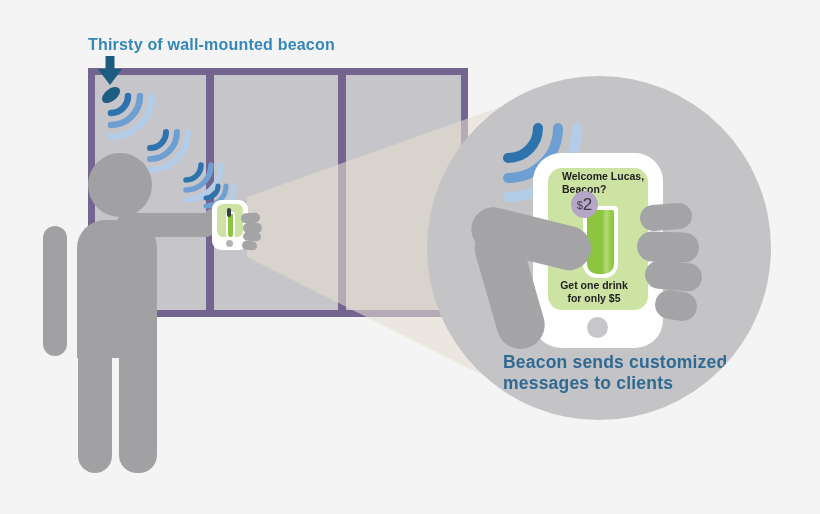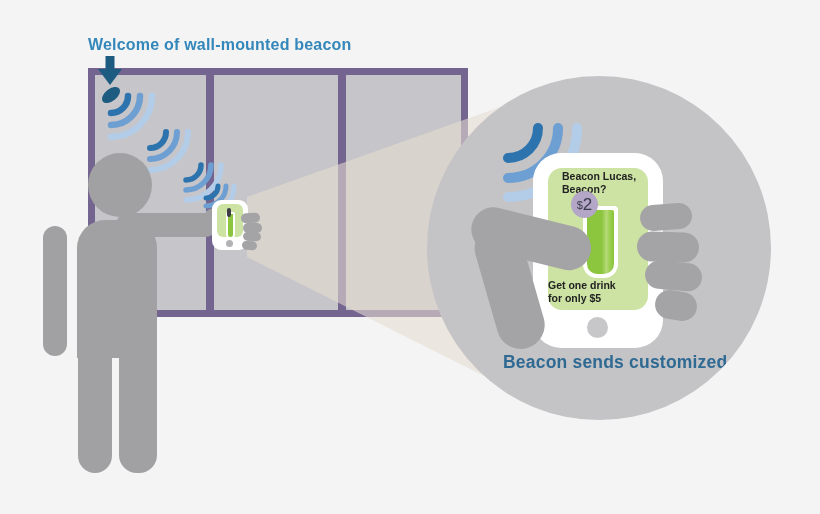--- a/index.html
+++ b/index.html
@@ -53,21 +53,21 @@
   .phone-l{left:106px;top:77px;width:130px;height:195px;border-radius:28px;background:#ffffff;}
   .screen-l{left:121px;top:92px;width:100px;height:142px;border-radius:14px;background:#cde3a4;}
   .greeting{left:135px;top:94px;font-size:10.5px;line-height:13px;font-weight:700;color:#222;white-space:nowrap;}
   .badge{left:144px;top:115px;width:27px;height:27px;border-radius:50%;background:#b3a6c6;color:#3a3a4a;
          display:flex;align-items:center;justify-content:center;z-index:3;}
   .badge .cur{font-size:11px;}
   .badge .amt{font-size:17px;}
   .glass{left:156px;top:130px;width:35px;height:72px;background:#ffffff;border-radius:4px 4px 14px 14px;}
   .glass-fill{left:4px;top:4px;width:27px;height:64px;border-radius:2px 2px 10px 10px;
               background:linear-gradient(90deg,#8cc63f 55%,#b5d977 72%,#9ccf52 84%,#8cc63f 96%);}
-  .offer{left:121px;top:203px;width:92px;font-size:10.5px;line-height:12.5px;font-weight:700;color:#222;}
+  .offer{left:121px;top:203px;width:92px;text-align:center;font-size:10.5px;line-height:12.5px;font-weight:700;color:#222;}
   .home-l{left:160px;top:241px;width:21px;height:21px;border-radius:50%;background:#c7c6c9;}
   .finger{background:#a4a3a6;border-radius:15px;}
   .fg1{left:213px;top:128px;width:52px;height:26px;transform:rotate(-4deg);}
   .fg2{left:210px;top:156px;width:62px;height:30px;transform:rotate(2deg);}
   .fg3{left:218px;top:186px;width:57px;height:28px;transform:rotate(5deg);}
   .fg4{left:228px;top:215px;width:42px;height:29px;transform:rotate(9deg);}
   .caption{left:76px;top:276px;font-size:17.5px;line-height:21px;font-weight:700;color:#2f6a93;letter-spacing:.2px;}
 </style>
 </head>
 <body>
@@ -96,21 +96,21 @@
       <path d="M188 132 A38 38 0 0 1 150 170" stroke="#b3cde9" stroke-width="6"></path>
       <path d="M201 165 A15 15 0 0 1 186 180" stroke="#2d74ae" stroke-width="5.5"></path>
       <path d="M211 165 A25 25 0 0 1 186 190" stroke="#6e9fd2" stroke-width="5.5"></path>
       <path d="M221 165 A35 35 0 0 1 186 200" stroke="#b3cde9" stroke-width="5.5"></path>
       <path d="M218 186 A12 12 0 0 1 206 198" stroke="#2d74ae" stroke-width="5"></path>
       <path d="M226 186 A20 20 0 0 1 206 206" stroke="#6e9fd2" stroke-width="5"></path>
       <path d="M234 186 A28 28 0 0 1 206 214" stroke="#b3cde9" stroke-width="5"></path>
     </g>
   </svg>
 
-  <div class="abs header">Welcome of wall-mounted beacon</div>
+  <div class="abs header">Thirsty of wall-mounted beacon</div>
 
   <div class="abs person head"></div>
   <div class="abs person torso"></div>
   <div class="abs person arm-left"></div>
   <div class="abs person arm-right"></div>
   <div class="abs person leg-left"></div>
   <div class="abs person leg-right"></div>
 
   <div class="abs sp thumb-s"></div>
   <div class="abs sp phone-s"></div>
@@ -130,21 +130,21 @@
         <path d="M111 52 A30 30 0 0 1 81 82" stroke="#2d74ae" stroke-width="10"></path>
         <path d="M131 52 A50 50 0 0 1 81 102" stroke="#6e9fd2" stroke-width="10"></path>
         <path d="M150 52 A69 69 0 0 1 81 121" stroke="#b3cde9" stroke-width="10"></path>
       </g>
     </svg>
 
     <div class="abs phone-l"></div>
     <div class="abs screen-l"></div>
 
     <div class="abs greeting">
-      <div>Beacon Lucas,</div>
+      <div>Welcome Lucas,</div>
       <div>Beacon?</div>
     </div>
 
     <div class="abs glass">
       <div class="abs glass-fill"></div>
     </div>
 
     <div class="abs hand hand-forearm"></div>
     <div class="abs hand hand-thumb"></div>
 
@@ -160,16 +160,17 @@
 
     <div class="abs home-l"></div>
 
     <div class="abs finger fg1"></div>
     <div class="abs finger fg2"></div>
     <div class="abs finger fg3"></div>
     <div class="abs finger fg4"></div>
 
     <div class="abs caption">
       <div>Beacon sends customized</div>
+      <div>messages to clients</div>
     </div>
   </div>
 
 </div>
 
 </body></html>

